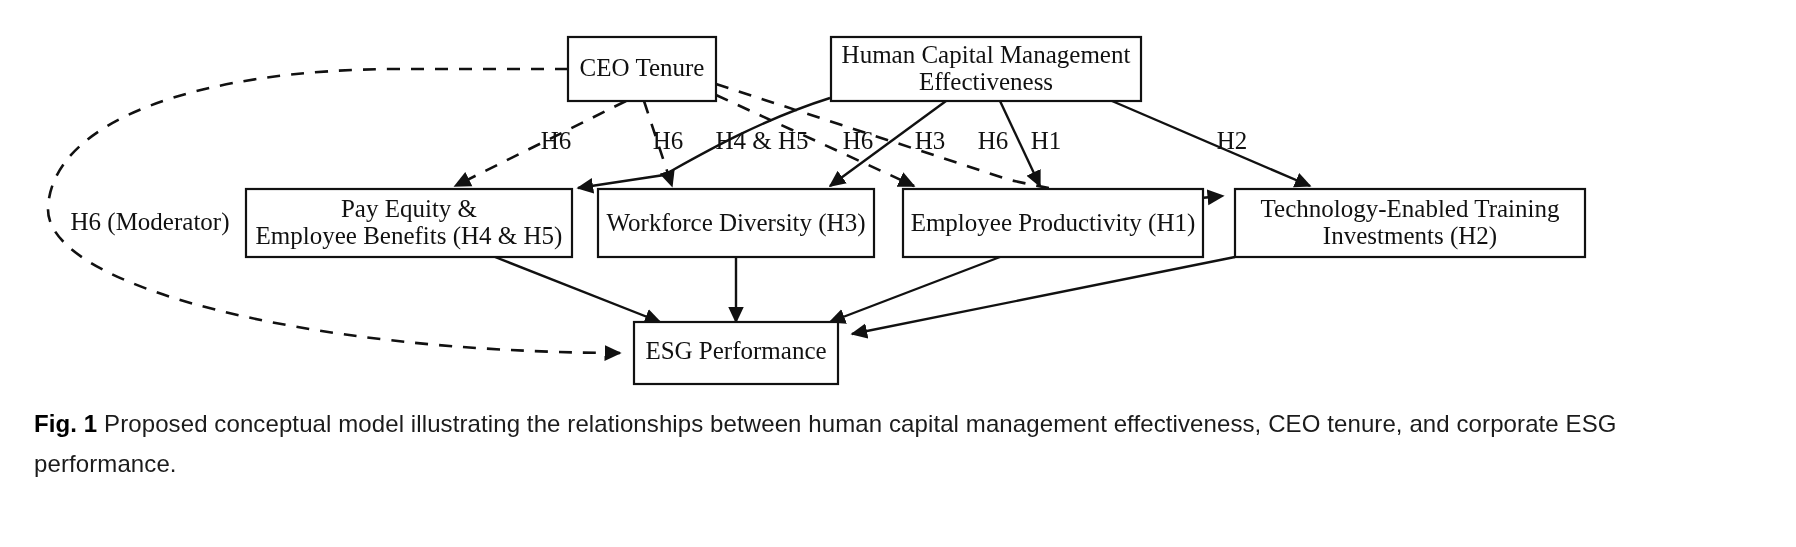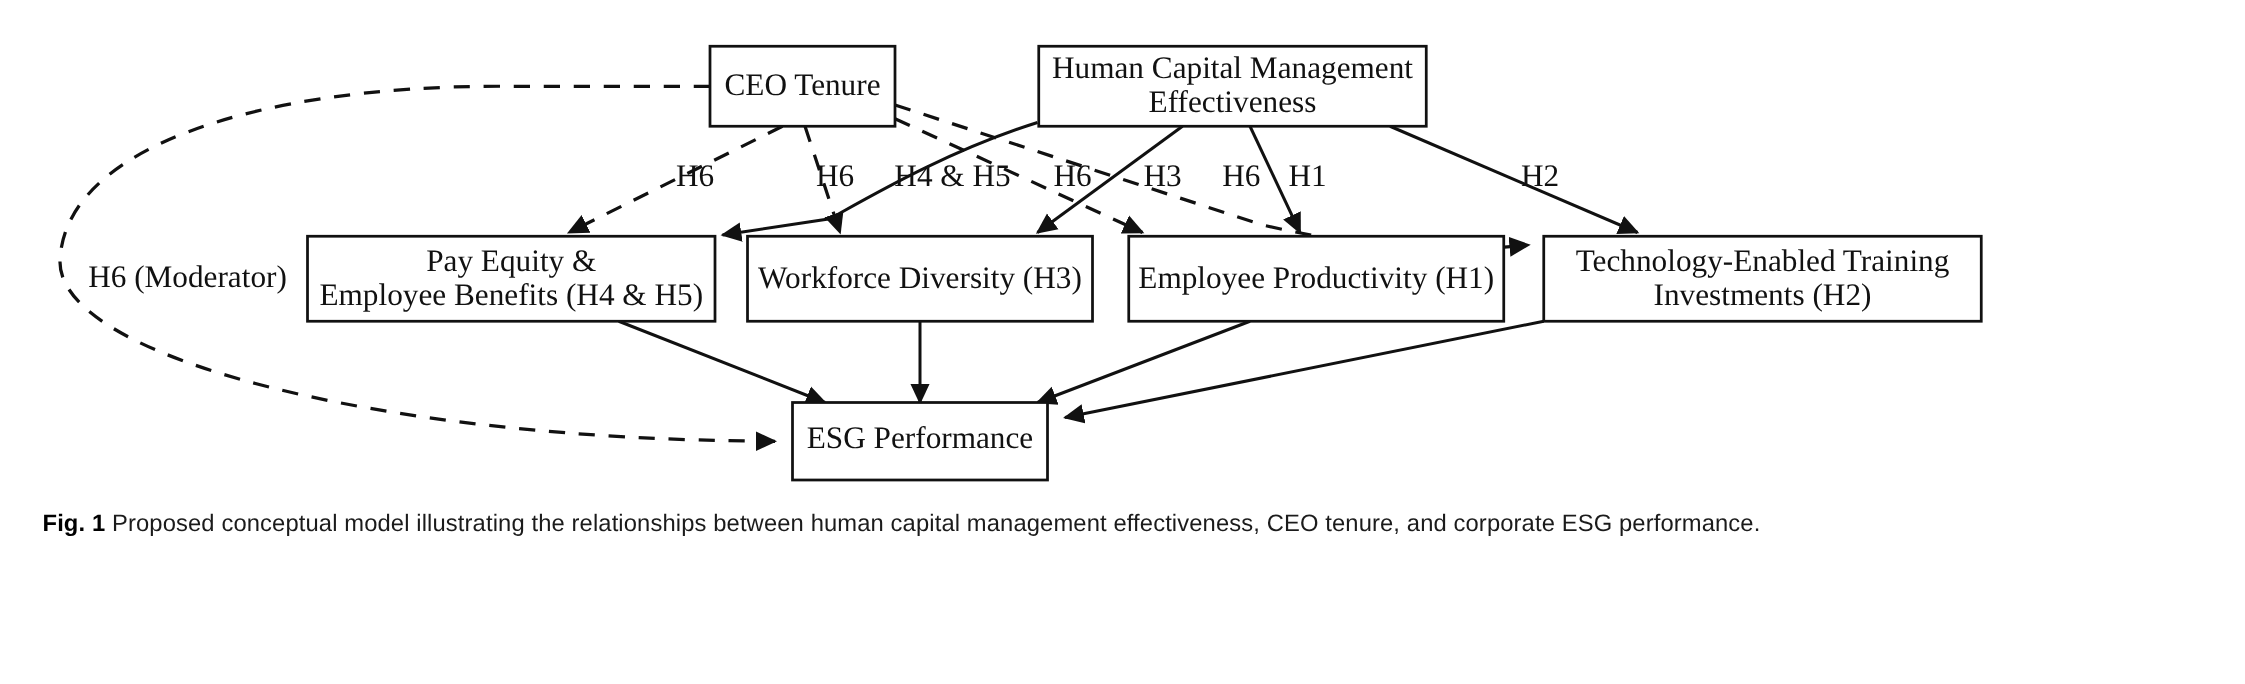--- a/index.html
+++ b/index.html
@@ -64,21 +64,21 @@
     stroke-width: 2.6;
     stroke-dasharray: 13 11;
     stroke-linecap: butt;
   }
   #caption {
     position: absolute;
     left: 34px;
     top: 404px;
     width: 1730px;
     font-family: "Liberation Sans", sans-serif;
-    font-size: 19px;
+    font-size: 24px;
     line-height: 1.65;
     color: #1b1b1b;
     letter-spacing: 0.1px;
   }
   #caption .caption-tag {
     font-weight: bold;
     color: #000000;
   }
 </style>
 </head>

